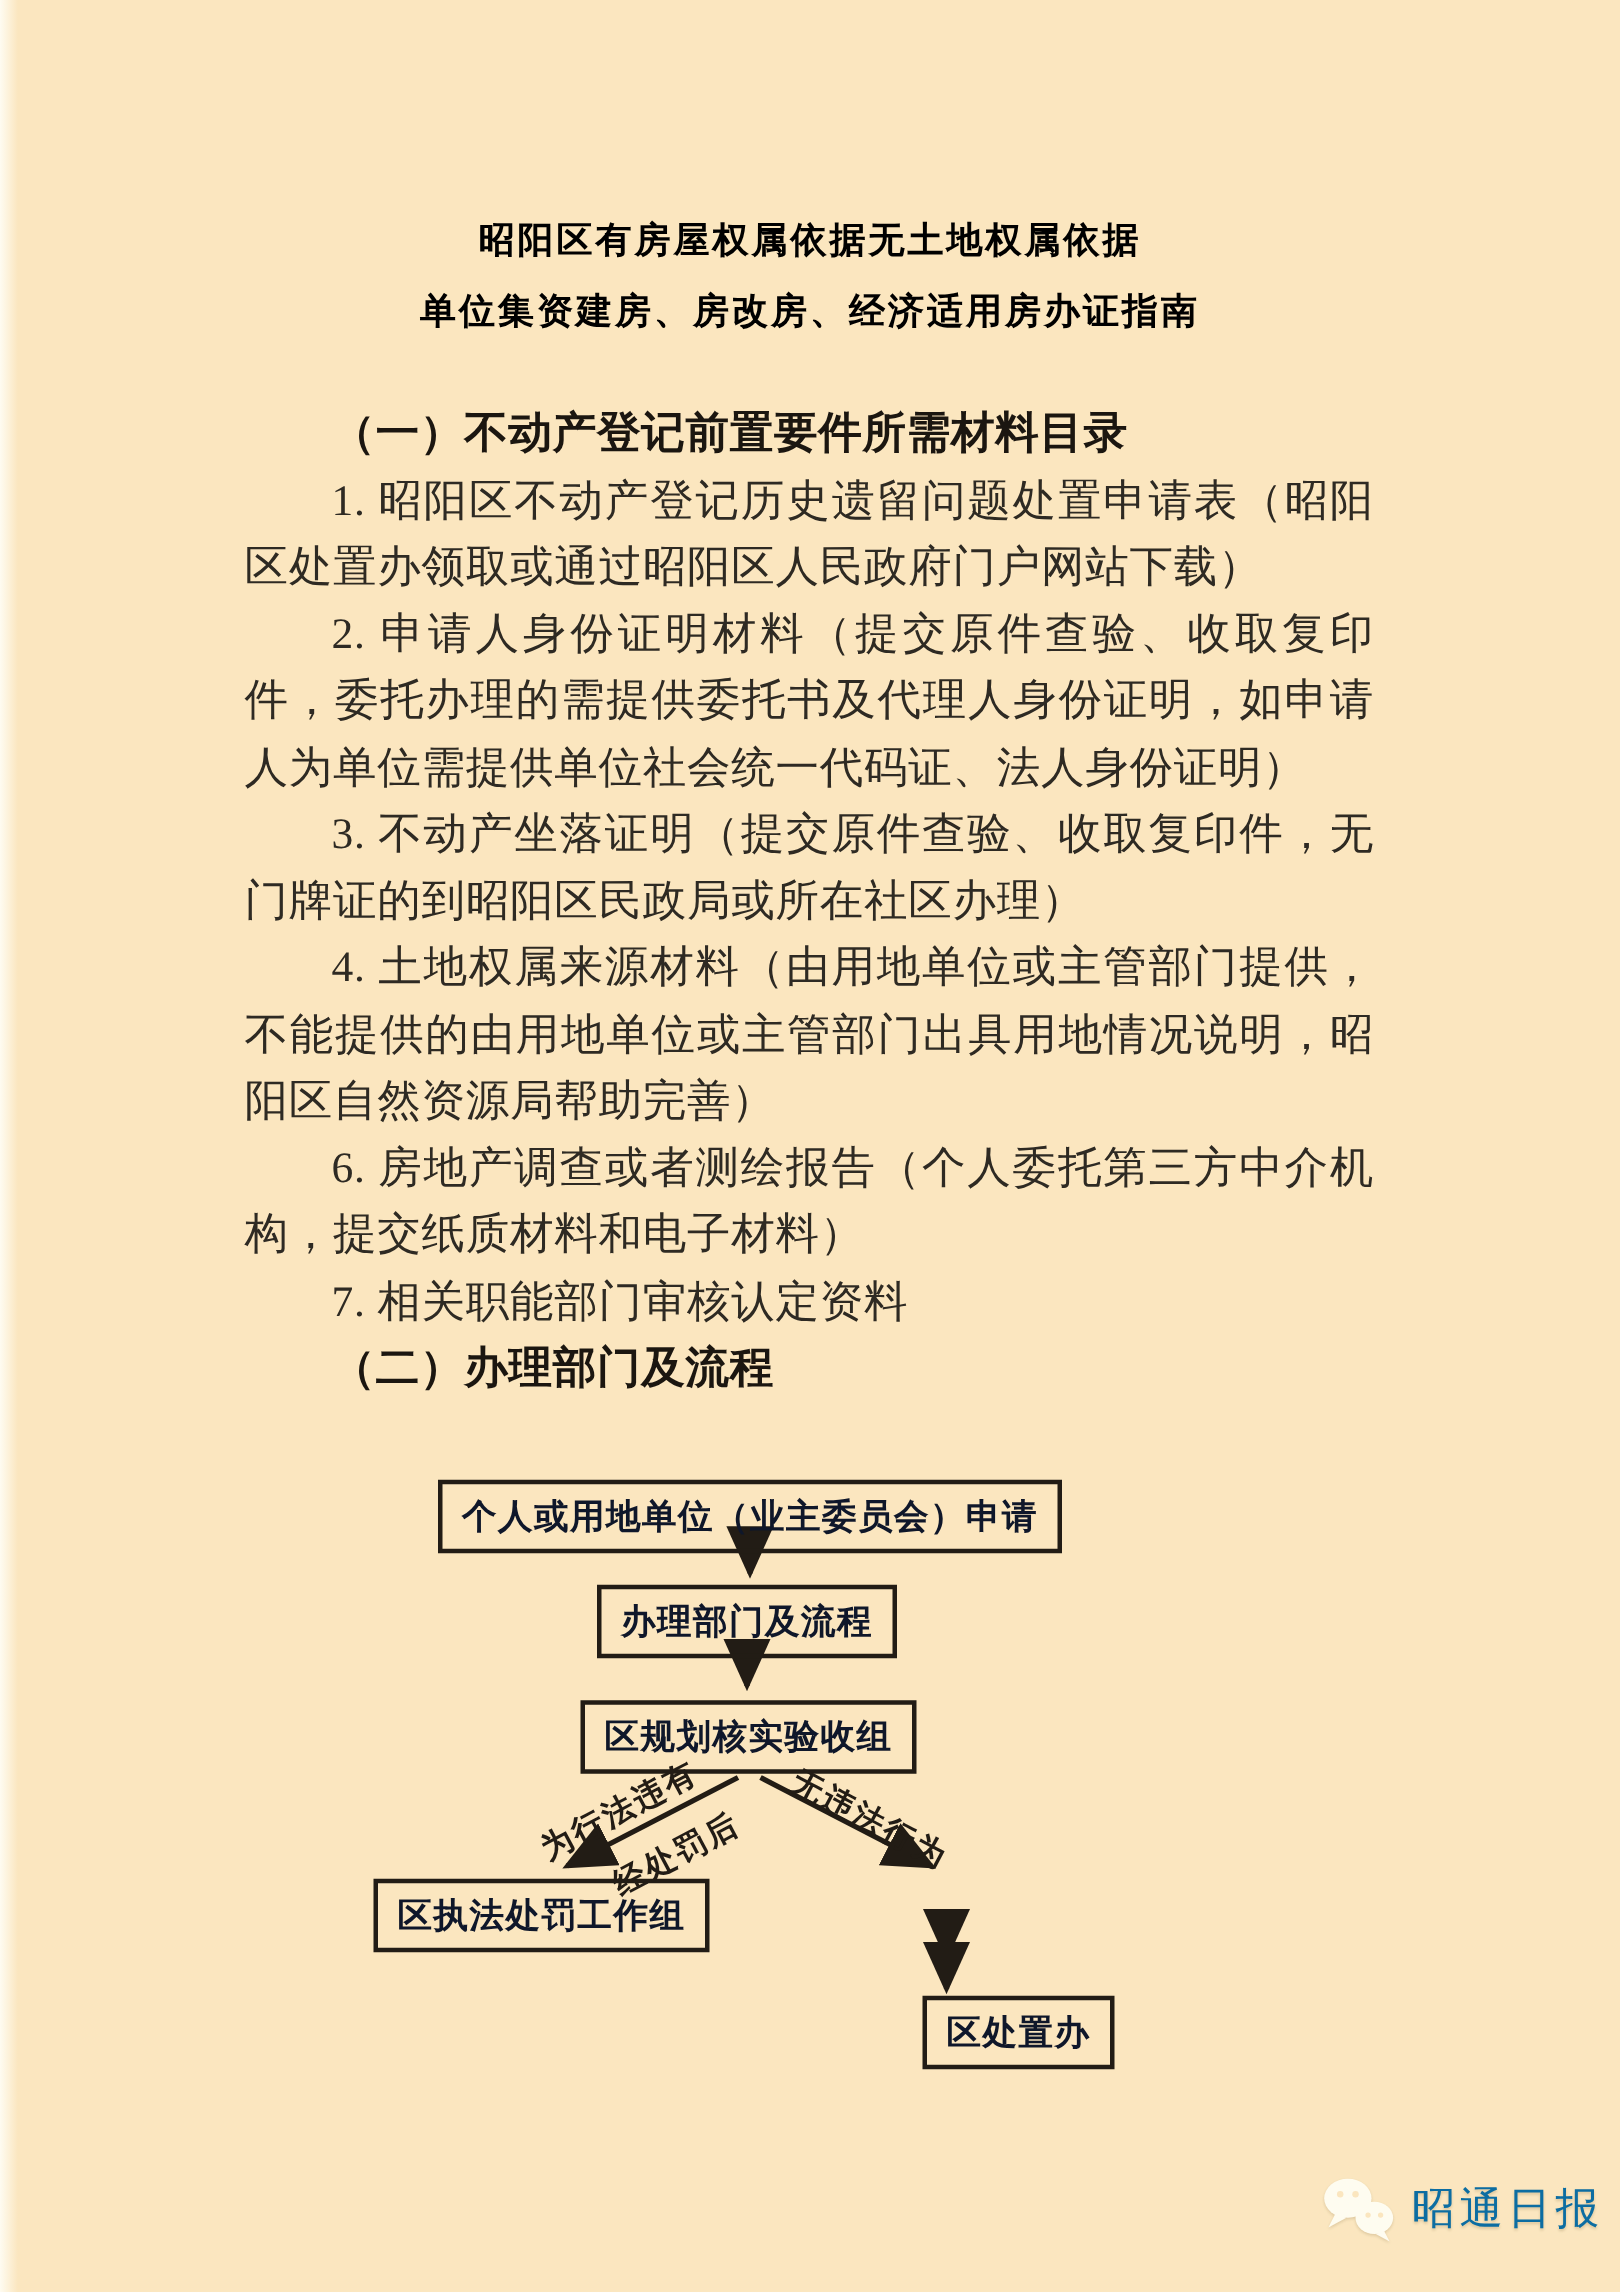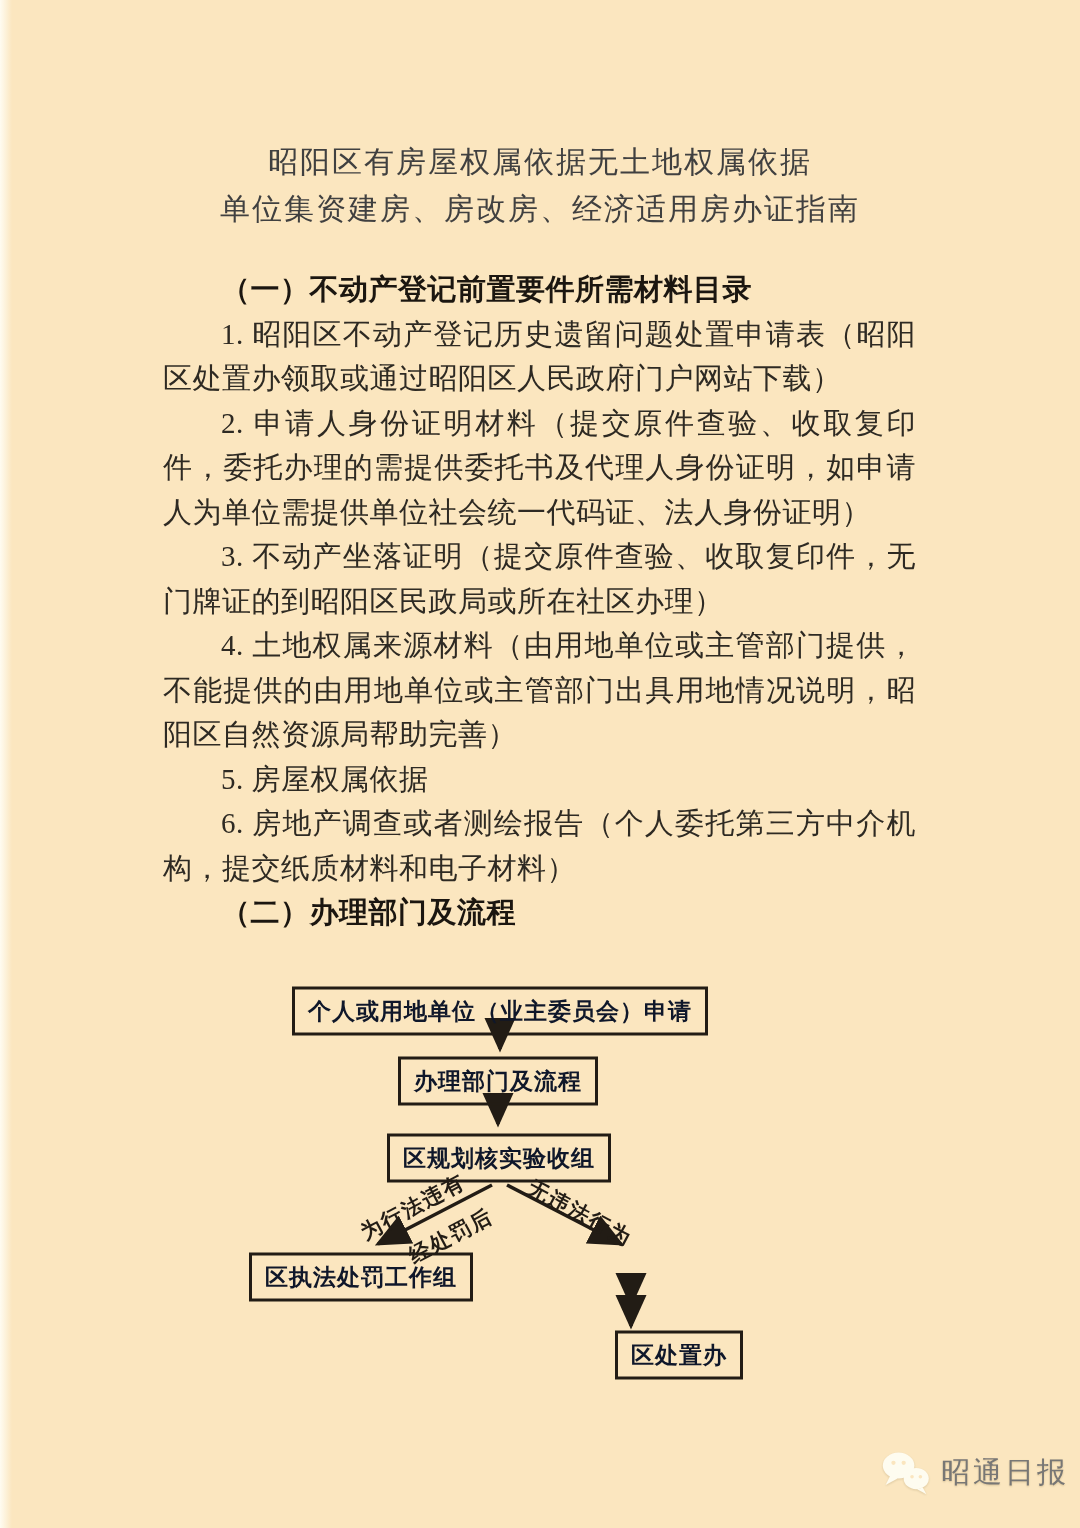--- a/index.html
+++ b/index.html
@@ -11,23 +11,23 @@
     overflow:hidden;
   }
   .edge-light {
     position:absolute; left:0; top:0; bottom:0; width:12px;
     background:linear-gradient(90deg, rgba(255,253,244,0.95), rgba(255,253,244,0));
     pointer-events:none;
   }
   .title-block {
     position:absolute; top:138px; left:0; width:100%;
     text-align:center;
-    font-weight:normal;
-    color:#404040;
-    font-size:30px; line-height:47px; letter-spacing:2px;
+    font-weight:bold;
+    color:#000000;
+    font-size:24px; line-height:47px; letter-spacing:2px;
   }
   .content {
     position:absolute; left:163px; top:267px; width:753px;
     color:#2e2a23;
     font-size:29px; line-height:44.5px;
     text-align:justify; text-justify:inter-ideograph;
     letter-spacing:0.5px;
   }
   .content p { margin:0; text-indent:2em; }
   .content p.heading { font-weight:bold; color:#1b1610; }
@@ -62,21 +62,21 @@
 
   
   .watermark {
     position:absolute; left:880px; top:1450px;
     display:flex; align-items:center; gap:9px;
     opacity:0.96;
   }
   .watermark .wm-text {
     font-family:"Liberation Sans","DejaVu Sans",sans-serif;
     font-size:29px; letter-spacing:3px;
-    color:#737373;
+    color:#0369a1;
     text-shadow:0 1px 2px rgba(150,125,80,0.35);
   }
   .wm-icon { filter:drop-shadow(0 1px 1px rgba(150,125,80,0.3)); }
 </style>
 </head>
 <body>
 
 <div class="page">
   <div class="edge-light"></div>
 
@@ -84,22 +84,22 @@
     <div>昭阳区有房屋权属依据无土地权属依据</div>
     <div>单位集资建房、房改房、经济适用房办证指南</div>
   </div>
 
   <div class="content">
     <p class="heading">（一）不动产登记前置要件所需材料目录</p>
     <p>1. 昭阳区不动产登记历史遗留问题处置申请表（昭阳区处置办领取或通过昭阳区人民政府门户网站下载）</p>
     <p>2. 申请人身份证明材料（提交原件查验、收取复印件，委托办理的需提供委托书及代理人身份证明，如申请人为单位需提供单位社会统一代码证、法人身份证明）</p>
     <p>3. 不动产坐落证明（提交原件查验、收取复印件，无门牌证的到昭阳区民政局或所在社区办理）</p>
     <p>4. 土地权属来源材料（由用地单位或主管部门提供，不能提供的由用地单位或主管部门出具用地情况说明，昭阳区自然资源局帮助完善）</p>
-    <p>5. 房屋权属依据</p>
     <p>6. 房地产调查或者测绘报告（个人委托第三方中介机构，提交纸质材料和电子材料）</p>
+    <p>7. 相关职能部门审核认定资料</p>
     <p class="heading">（二）办理部门及流程</p>
   </div>
 
   <svg class="fc-arrows" width="1080" height="1528" viewBox="0 0 1080 1528">
     <defs>
       <marker id="arrow" markerWidth="11" markerHeight="9" refX="9" refY="4.5" orient="auto">
         <path d="M0,0 L10,4.5 L0,9 Z" fill="#221c15"></path>
       </marker>
     </defs>
     <line x1="500" y1="1033" x2="500" y2="1049" stroke="#221c15" stroke-width="3.5" marker-end="url(#arrow)"></line>

